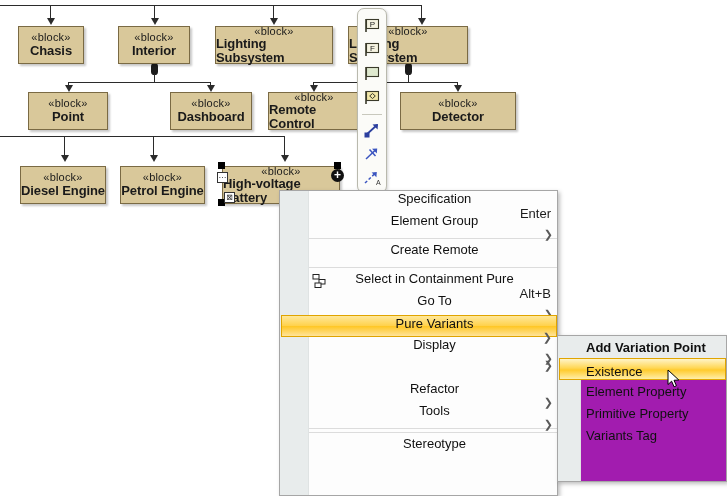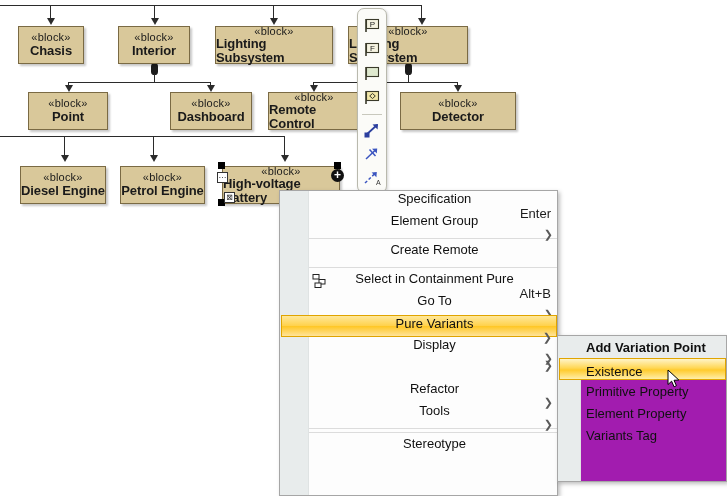--- a/index.html
+++ b/index.html
@@ -316,24 +316,24 @@
   <div id="submenu">
     <div class="gutter"></div>
     <div id="subitems">
         <div class="smi header">
           <span>Add Variation Point</span>
         </div>
         <div class="smi hl">
           <span>Existence</span>
         </div>
         <div class="smi">
+          <span>Element Property</span>
+        </div>
+        <div class="smi">
           <span>Primitive Property</span>
-        </div>
-        <div class="smi">
-          <span>Element Property</span>
         </div>
         <div class="smi">
           <span>Variants Tag</span>
         </div>
       </div>
   </div>
 
   <div id="cursor">
     <svg width="14" height="20" viewBox="0 0 14 20">
       <path d="M1 1 L1 15.5 L4.6 12.2 L7.1 17.8 L9.4 16.7 L7 11.3 L11.8 11 Z" fill="#ffffff" stroke="#000000" stroke-width="1"></path>

